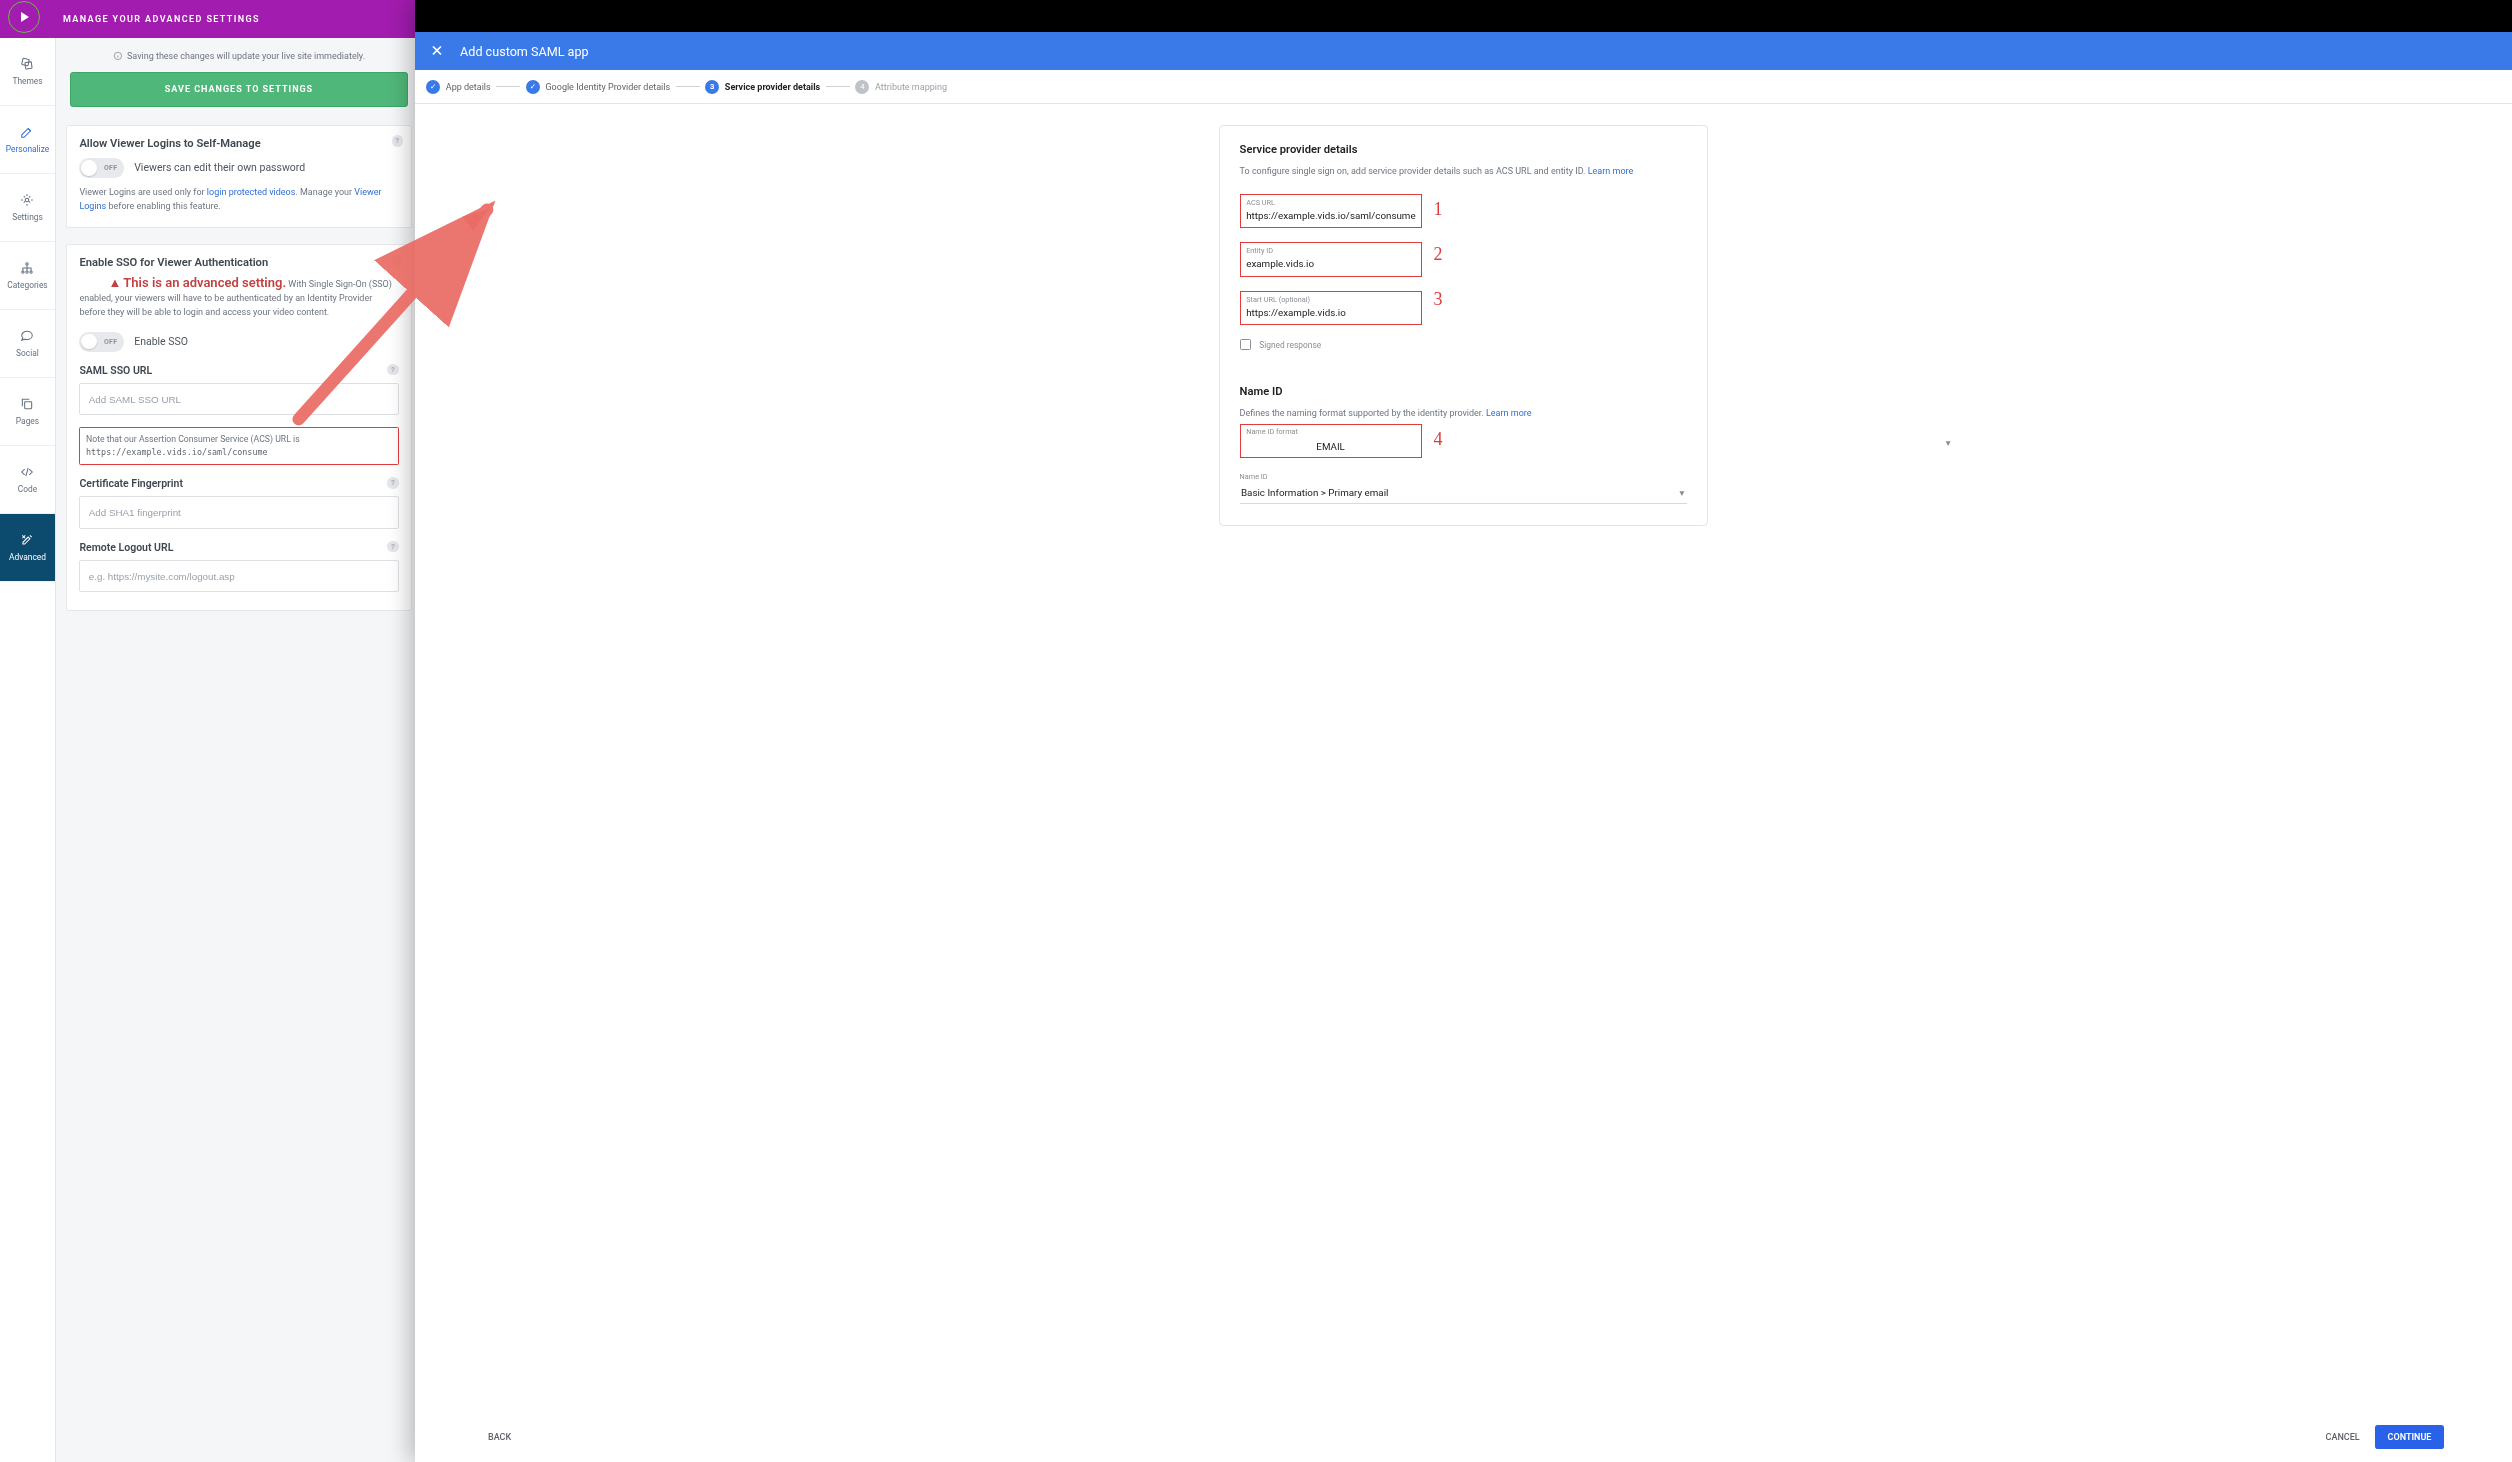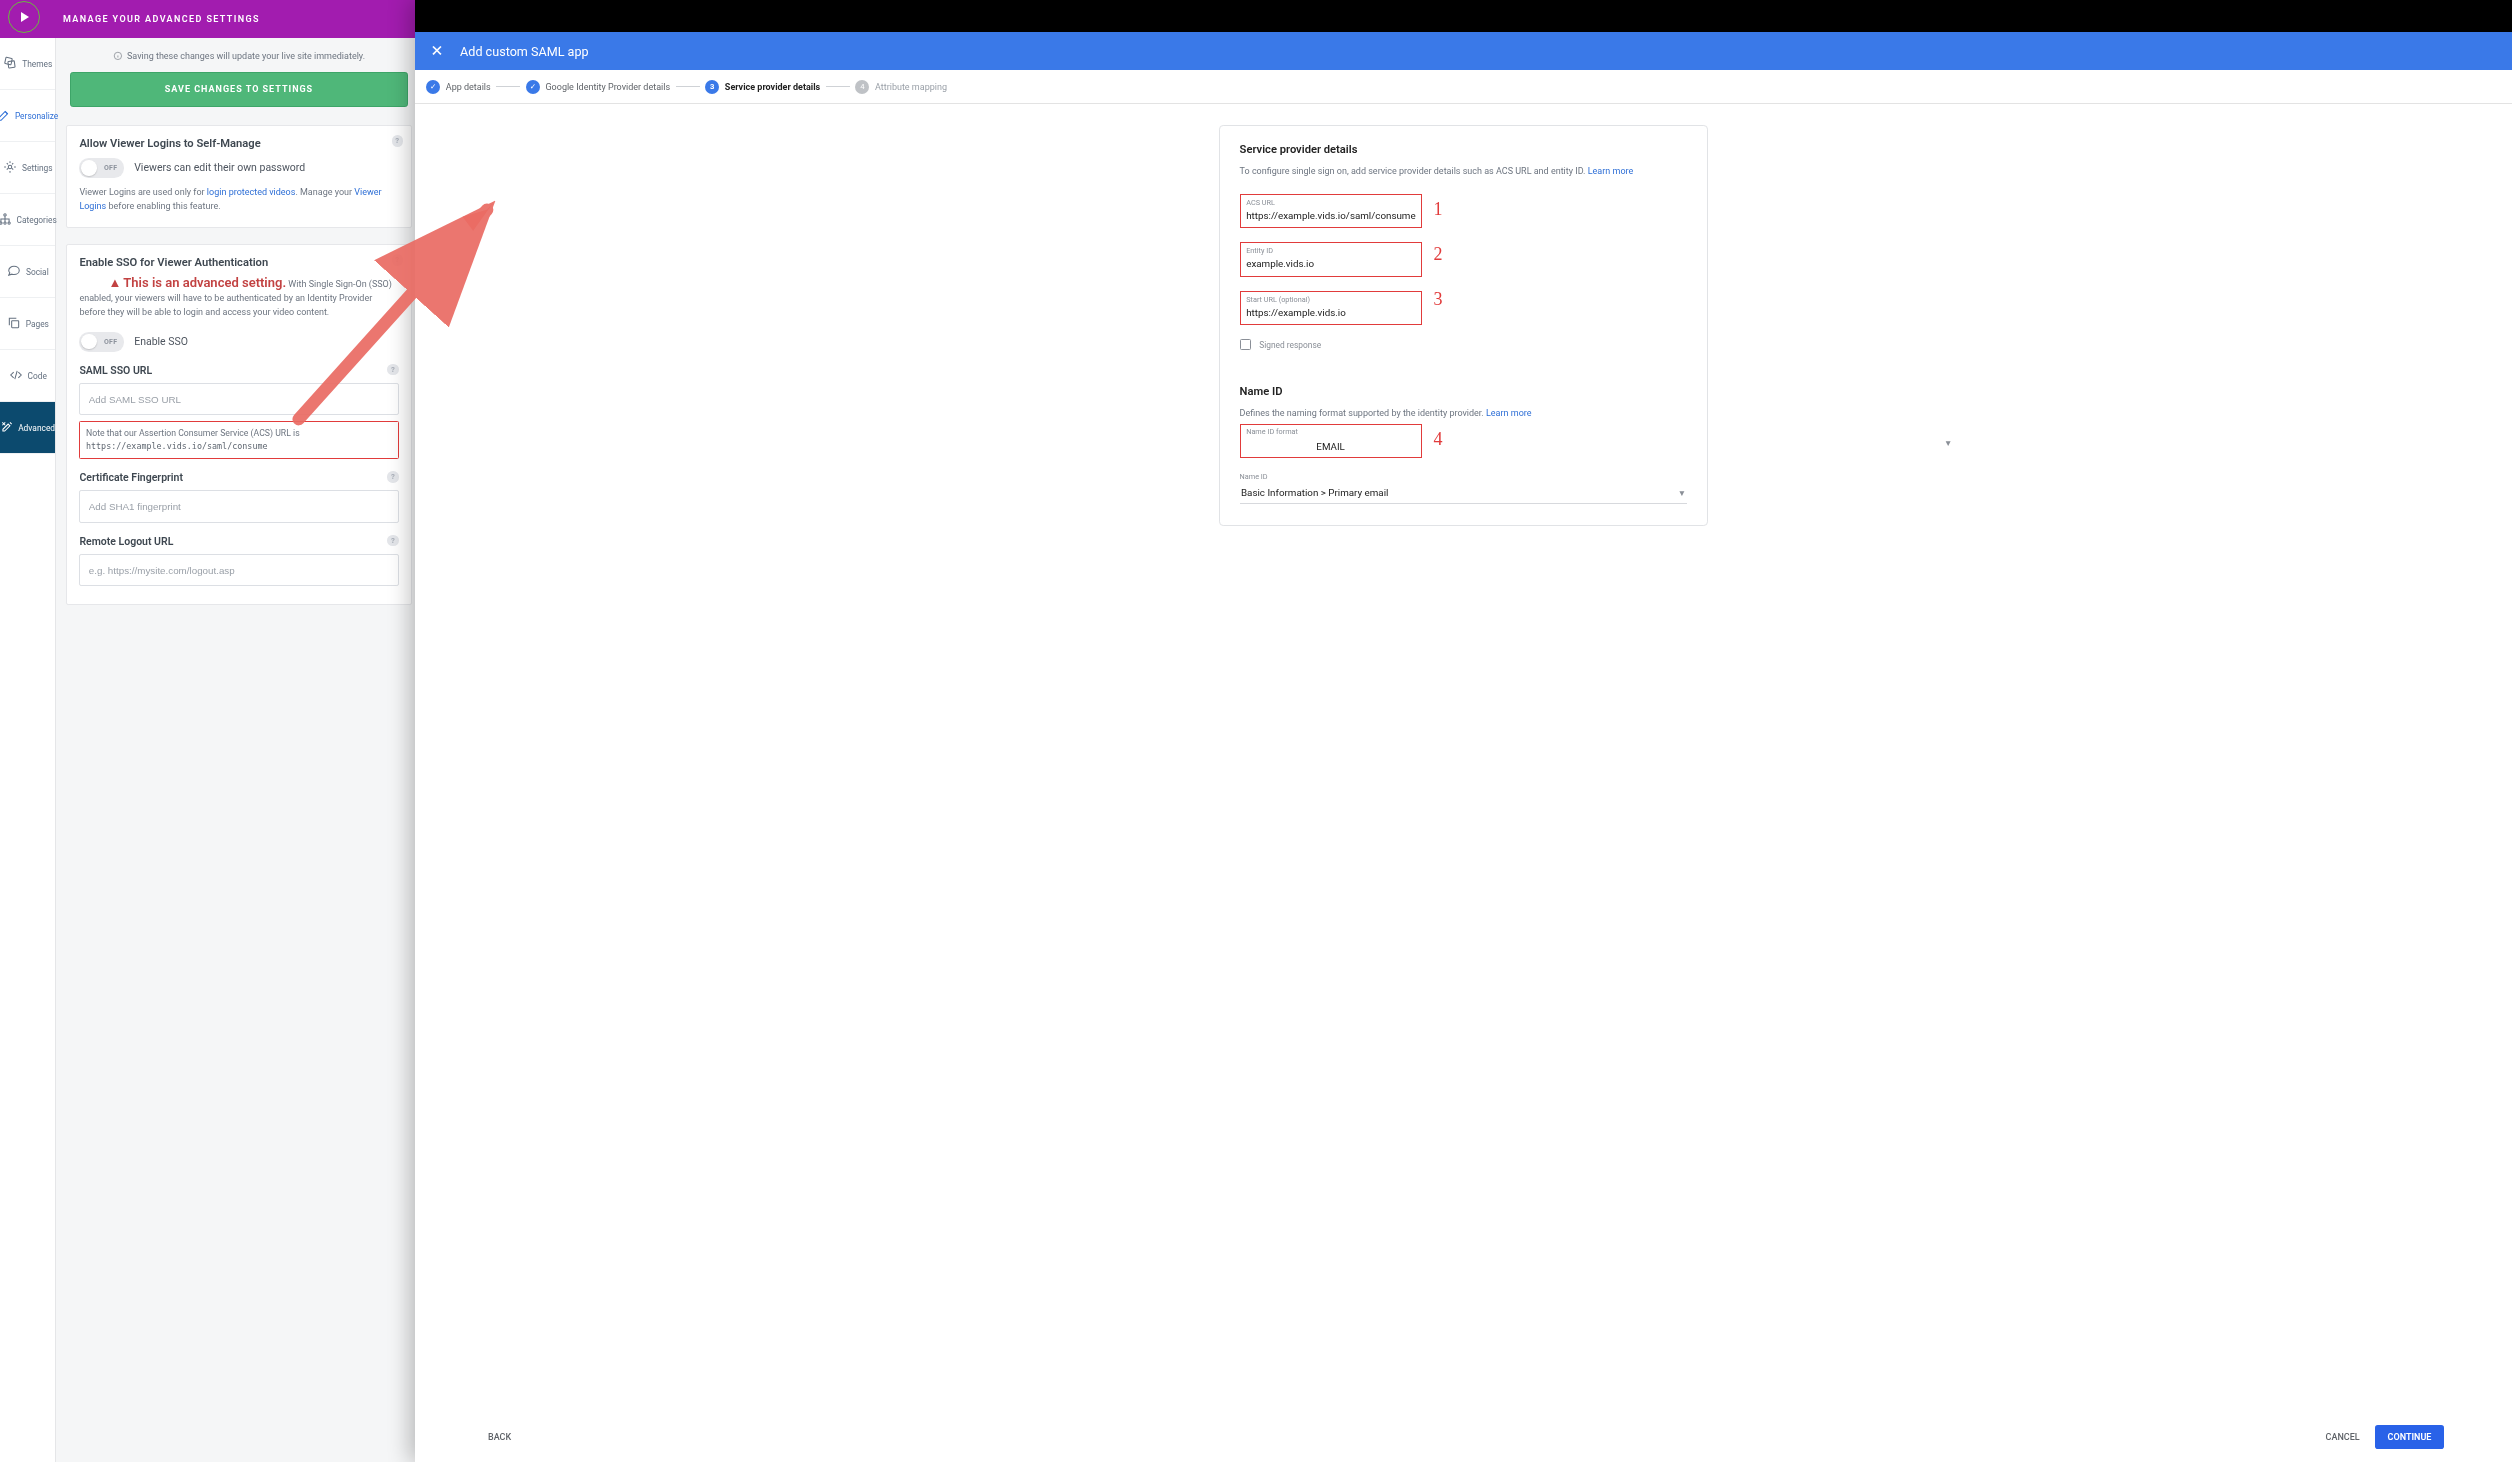--- a/index.html
+++ b/index.html
@@ -6,21 +6,21 @@
   html, body { width: 100%; height: 100%; font-family: -apple-system, BlinkMacSystemFont, "Segoe UI", Roboto, Helvetica, Arial, sans-serif; }
   body { background: #fff; position: relative; overflow: hidden; }
 
   
   .left-app { position: absolute; left: 0; top: 0; width: 422px; height: 100%; display: flex; flex-direction: column; }
   .left-header { background: #a21caf; height: 38px; display: flex; align-items: center; padding-left: 63px; color: #fff; font-size: 9px; letter-spacing: 1.4px; font-weight: 600; }
   .left-body { flex: 1; display: flex; background: #f5f6f7; overflow: hidden; }
 
   
   .sidebar { width: 56px; background: #fff; border-right: 0.7px solid #e5e6e8; display: flex; flex-direction: column; }
-  .sidebar-item { height: 52px; display: flex; align-items: center; justify-content: center; gap: 4.2px; color: #657180; font-size: 8.4px; border-bottom: 0.7px solid #eef0f2; cursor: pointer; }
+  .sidebar-item { height: 68px; display: flex; flex-direction: column; align-items: center; justify-content: center; gap: 4.2px; color: #657180; font-size: 8.4px; border-bottom: 0.7px solid #eef0f2; cursor: pointer; }
   .sidebar-item.active { background: #0c4a6e; color: #fff; }
   .sidebar-item.selected { color: #2e6fd6; }
   .sidebar-icon { width: 15.4px; height: 15.4px; display: flex; align-items: center; justify-content: center; }
   .sidebar-label { font-size: 8.4px; }
 
   
   .logo { position: absolute; left: 7.7px; top: 1.4px; width: 34px; height: 34px; z-index: 5; }
   .logo-ring { width: 32px; height: 32px; border: 1.4px solid #6db642; border-radius: 50%; display:flex; align-items:center; justify-content:center; }
   .logo-play { width: 0; height: 0; border-left: 8.4px solid #fff; border-top: 5.6px solid transparent; border-bottom: 5.6px solid transparent; margin-left: 2.1px; }
 
@@ -43,21 +43,21 @@
   .card-note a { color:#2e6fd6; text-decoration:none; }
   .warn { color:#c24242; font-weight:600; font-size:13px;margin-left:29px; }
   .warn-icon { display:inline-block; margin-right:2.1px; }
 
   .field-block { margin-top: 12.6px; position:relative; }
   .field-label { font-size:10.5px; color:#3e4750; font-weight:600; margin-bottom:5.6px; display:block; }
   .field-input { width:100%; border:0.7px solid #dcdfe4; border-radius:2.1px; padding: 9.8px 8.4px; font-size:9.8px; color:#555; }
   .field-input::placeholder { color:#9aa0a8; }
   .field-help { position:absolute; right:0; top:0; width:11.2px; height:11.2px; border-radius:50%; background:#e4e6ea; color:#a7adb7; font-size:7.7px; display:flex; align-items:center; justify-content:center; font-weight:bold; }
 
-  .acs-note-box { border:1.4px solid #e13b3b; border-radius:1.4px; padding: 4.2px 5.6px 5.6px; margin-top:6px; font-size:8.7px; color:#6d7580; line-height:1.5; }
+  .acs-note-box { border:1.4px solid #e13b3b; border-radius:1.4px; padding: 4.2px 5.6px 5.6px; margin-top:12px; font-size:8.7px; color:#6d7580; line-height:1.5; }
   .acs-url-code { font-family: Menlo, Consolas, monospace; font-size:8.4px; color:#5e6670; display:block; }
 
   
   .right-modal { position:absolute; left:415px; top:0; right:0; bottom:0; background:#fff; z-index:10; box-shadow:-5.6px 0 21px rgba(0,0,0,0.25); }
   .black-strip { height:32px; background:#000; }
   .modal-header { background:#3a79e8; height:38px; display:flex; align-items:center; padding-left:11.2px; color:#fff; gap:12.6px; }
   .close-x { font-size:15.4px; cursor:pointer; padding:2.8px 4.2px; }
   .modal-title { font-size:12.6px; font-weight:400; }
 
   .stepper { height:34px; border-bottom:0.7px solid #e3e3e3; display:flex; align-items:center; padding: 0 11.2px; gap:0; }

